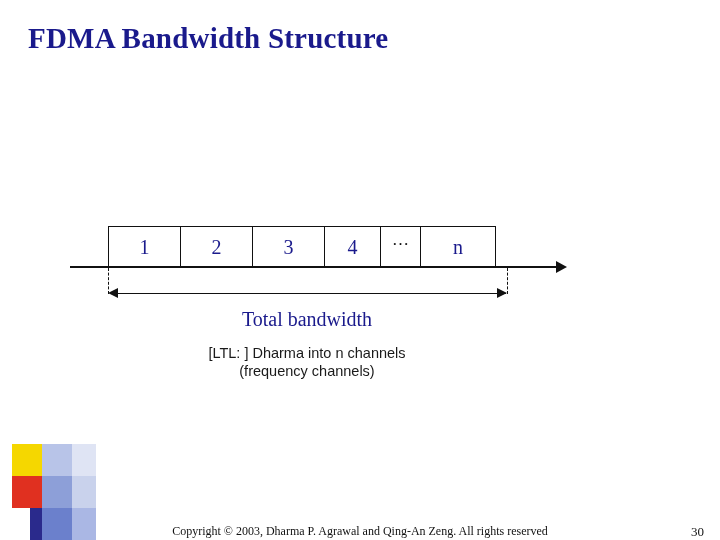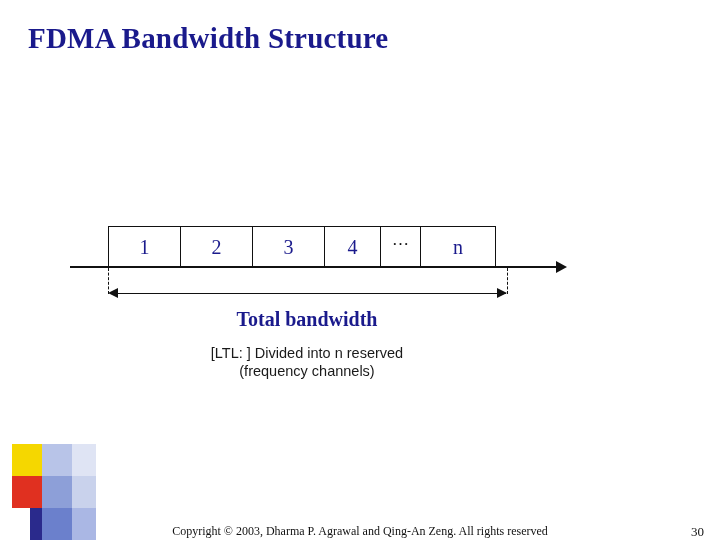--- a/index.html
+++ b/index.html
@@ -141,21 +141,21 @@
   }
 
   .total-bw {
     position: absolute;
     left: 108px;
     top: 308px;
     width: 398px;
     text-align: center;
     font-family: "Liberation Serif", serif;
     font-size: 20px;
-    font-weight: bold;
+    font-weight: normal;
     color: #1a1a8c;
   }
 
   .caption {
     position: absolute;
     left: 108px;
     top: 344px;
     width: 398px;
     text-align: center;
     font-family: "Liberation Sans", sans-serif;
@@ -239,21 +239,21 @@
   <div class="dash left"></div>
   <div class="dash right"></div>
 
   <div class="measure-arrow-l"></div>
   <div class="measure-line"></div>
   <div class="measure-arrow-r"></div>
 
   <div class="total-bw">Total bandwidth</div>
 
   <div class="caption">
-    <div>[LTL: ] Divided into n reserved</div>
+    <div>[LTL: ] Dharma into n channels</div>
     <div>(frequency channels)</div>
   </div>
 </div>
 
 <div class="deco">
   <div class="sq sq-yellow"></div>
   <div class="sq sq-blue1"></div>
   <div class="sq sq-blue2"></div>
   <div class="sq sq-red"></div>
   <div class="sq sq-blue3"></div>

